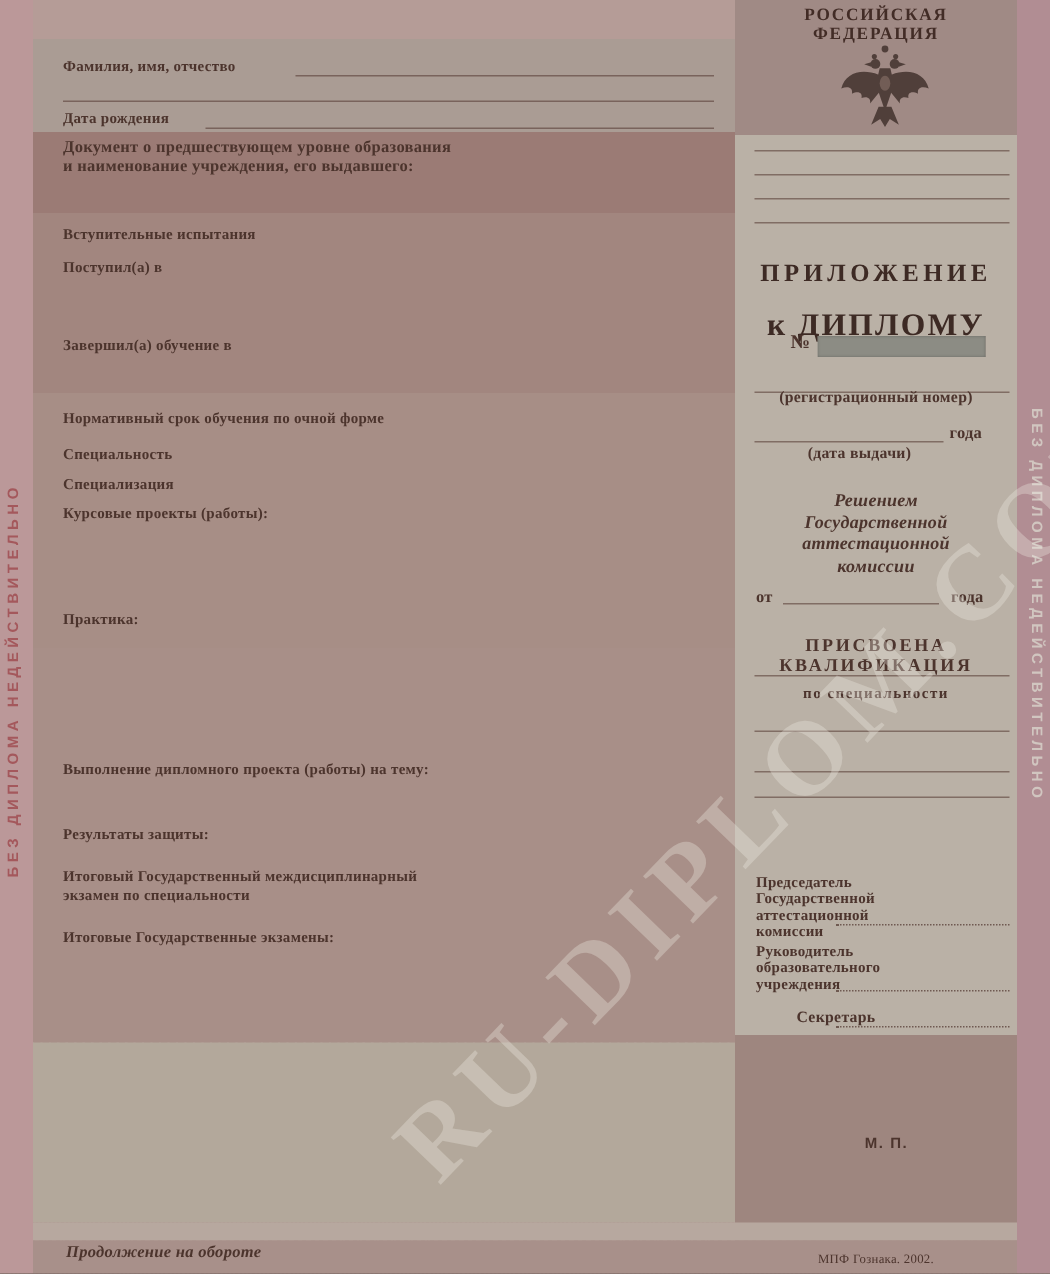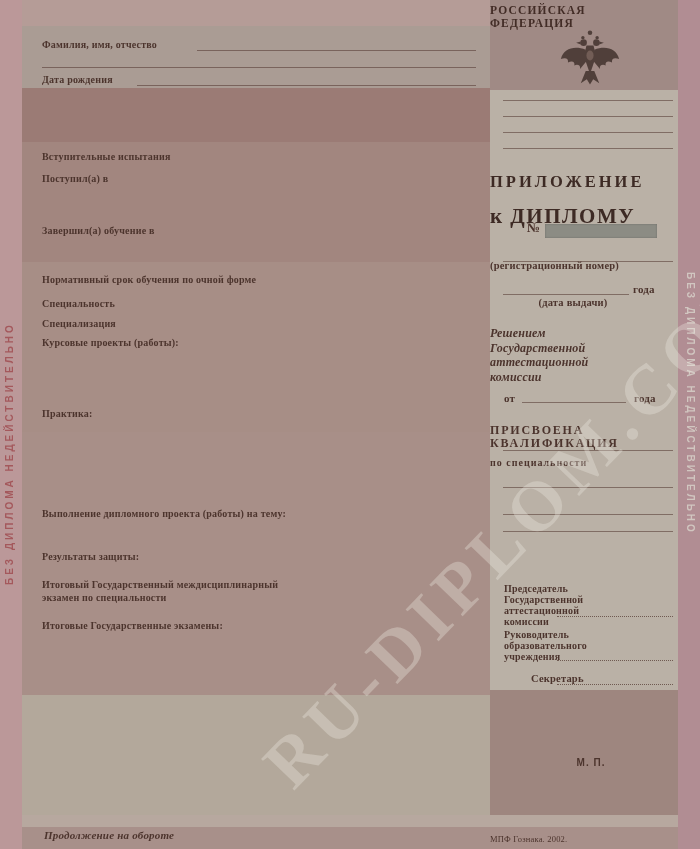--- a/index.html
+++ b/index.html
@@ -18,21 +18,21 @@
   .tex-strong{
     background-image:
       repeating-linear-gradient(45deg, rgba(255,255,255,.14) 0 1px, transparent 1px 3px),
       repeating-linear-gradient(-45deg, rgba(255,255,255,.14) 0 1px, transparent 1px 3px);
   }
   .lbl{position:absolute;font-size:10px;font-weight:600;letter-spacing:.2px;line-height:12.5px;}
   .pre{white-space:pre-line;}
   .ital{font-style:italic;font-weight:600;}
   .ln{position:absolute;height:0;border-top:1px solid rgba(80,52,45,.55);}
   .ln-dot{border-top-style:dotted;border-top-color:rgba(80,52,45,.7);}
-  .rc{left:490px;width:188px;}
+  .rc{left:490px;width:188px;text-align:center;}
   .vtext{
     position:absolute;font-size:10px;font-weight:bold;letter-spacing:3px;
     writing-mode:vertical-rl;font-family:"Liberation Sans","DejaVu Sans",sans-serif;
   }
   .vtext-left{left:4px;top:245px;height:340px;transform:rotate(180deg);color:#a4585c;}
   .vtext-right{right:4px;top:272px;height:340px;color:#d1c6c0;}
   .watermark{
     position:absolute;left:248px;top:748px;width:820px;
     transform:rotate(-46deg);transform-origin:0 0;
     font-size:70px;font-weight:bold;letter-spacing:8px;white-space:nowrap;
@@ -85,20 +85,22 @@
       <path d="M44,62 L37,79 L45.5,73.5 L50,81 L54.5,73.5 L63,79 L56,62 Z"></path>
       <ellipse cx="50" cy="40" rx="5" ry="7" fill="#6b564e"></ellipse>
     </g>
   </svg>
 
   <div class="lbl" style="left:42px;top:39px;">Фамилия, имя, отчество</div>
   <div class="ln" style="left:197px;top:50px;width:279px;"></div>
   <div class="ln" style="left:42px;top:67px;width:434px;"></div>
   <div class="lbl" style="left:42px;top:74px;">Дата рождения</div>
   <div class="ln" style="left:137px;top:85px;width:339px;"></div>
+  <div class="lbl pre" style="left:42px;top:92px;font-size:11px;">Документ о предшествующем уровне образования
+и наименование учреждения, его выдавшего:</div>
   <div class="lbl" style="left:42px;top:151px;">Вступительные испытания</div>
   <div class="lbl" style="left:42px;top:173px;">Поступил(а) в</div>
   <div class="lbl" style="left:42px;top:225px;">Завершил(а) обучение в</div>
   <div class="lbl" style="left:42px;top:274px;">Нормативный срок обучения по очной форме</div>
   <div class="lbl" style="left:42px;top:298px;">Специальность</div>
   <div class="lbl" style="left:42px;top:318px;">Специализация</div>
   <div class="lbl" style="left:42px;top:337px;">Курсовые проекты (работы):</div>
   <div class="lbl" style="left:42px;top:408px;">Практика:</div>
   <div class="lbl" style="left:42px;top:508px;">Выполнение дипломного проекта (работы)  на тему:</div>
   <div class="lbl" style="left:42px;top:551px;">Результаты защиты:</div>

